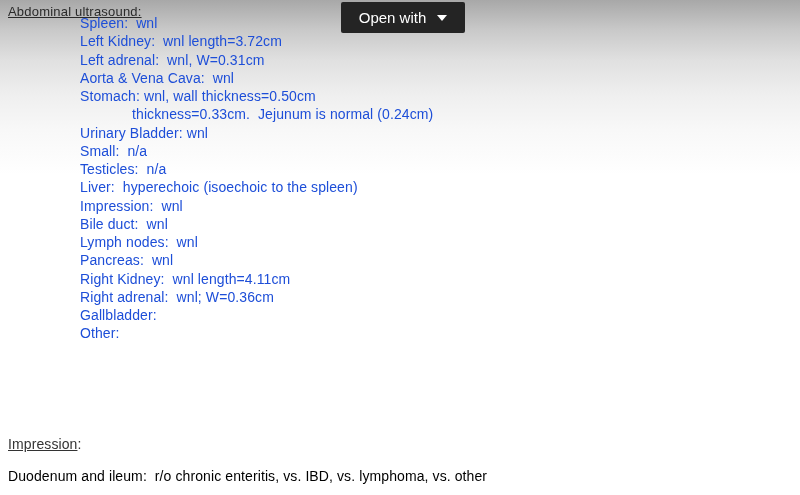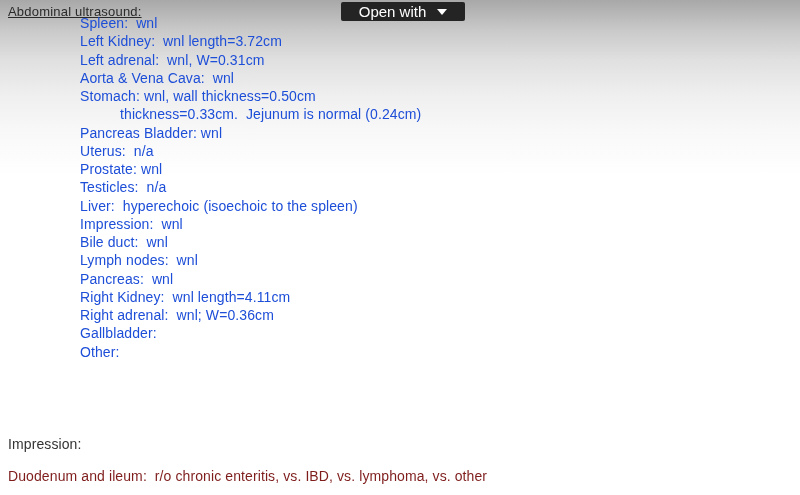--- a/index.html
+++ b/index.html
@@ -25,21 +25,21 @@
     left: 8px; top: 4px;
     font-size: 13px;
     color: #2a2a2a;
     letter-spacing: 0.2px;
     text-decoration: underline;
   }
 
   .open-with-btn {
     position: absolute;
     left: 341px; top: 2px;
-    width: 124px; height: 19px;
+    width: 124px; height: 31px;
     background: #242424;
     border: none;
     border-radius: 2px;
     color: #ffffff;
     font-family: "Liberation Sans", sans-serif;
     font-size: 15px;
     display: flex;
     align-items: center;
     justify-content: center;
     gap: 11px;
@@ -55,36 +55,36 @@
 
   .findings {
     position: absolute;
     left: 80px; top: 14px;
     font-size: 14px;
     line-height: 18.25px;
     color: #1d4ed8;
     letter-spacing: 0.1px;
   }
   .finding-line { white-space: pre; }
-  .finding-line.continuation { margin-left: 40px; }
+  .finding-line.continuation { margin-left: 52px; }
 
   .impression {
     position: absolute;
     left: 8px; top: 436px;
     font-size: 14px;
     color: #333333;
     letter-spacing: 0.1px;
   }
-  .impression .word { }
+  .impression .word { text-decoration: underline; }
 
   .impression-text {
     position: absolute;
     left: 8px; top: 468px;
     font-size: 14px;
-    color: #7f1d1d;
+    color: #000000;
     letter-spacing: 0.1px;
     white-space: pre;
   }
 </style>
 </head>
 <body>
 
 <div class="doc-label">Abdominal ultrasound:</div>
 
 <button class="open-with-btn">
@@ -92,23 +92,22 @@
   <span class="caret"></span>
 </button>
 
 <div class="findings">
   <div class="finding-line">Spleen:  wnl</div>
   <div class="finding-line">Left Kidney:  wnl length=3.72cm</div>
   <div class="finding-line">Left adrenal:  wnl, W=0.31cm</div>
   <div class="finding-line">Aorta &amp; Vena Cava:  wnl</div>
   <div class="finding-line">Stomach: wnl, wall thickness=0.50cm</div>
   <div class="finding-line continuation">thickness=0.33cm.  Jejunum is normal (0.24cm)</div>
-  <div class="finding-line">Pancreas Bladder: wnl</div>
-  <div class="finding-line">Uterus:  n/a</div>
-  <div class="finding-line">Prostate: wnl</div>
+  <div class="finding-line">Urinary Bladder: wnl</div>
+  <div class="finding-line">Small:  n/a</div>
   <div class="finding-line">Testicles:  n/a</div>
   <div class="finding-line">Liver:  hyperechoic (isoechoic to the spleen)</div>
   <div class="finding-line">Impression:  wnl</div>
   <div class="finding-line">Bile duct:  wnl</div>
   <div class="finding-line">Lymph nodes:  wnl</div>
   <div class="finding-line">Pancreas:  wnl</div>
   <div class="finding-line">Right Kidney:  wnl length=4.11cm</div>
   <div class="finding-line">Right adrenal:  wnl; W=0.36cm</div>
   <div class="finding-line">Gallbladder:</div>
   <div class="finding-line">Other:</div>

